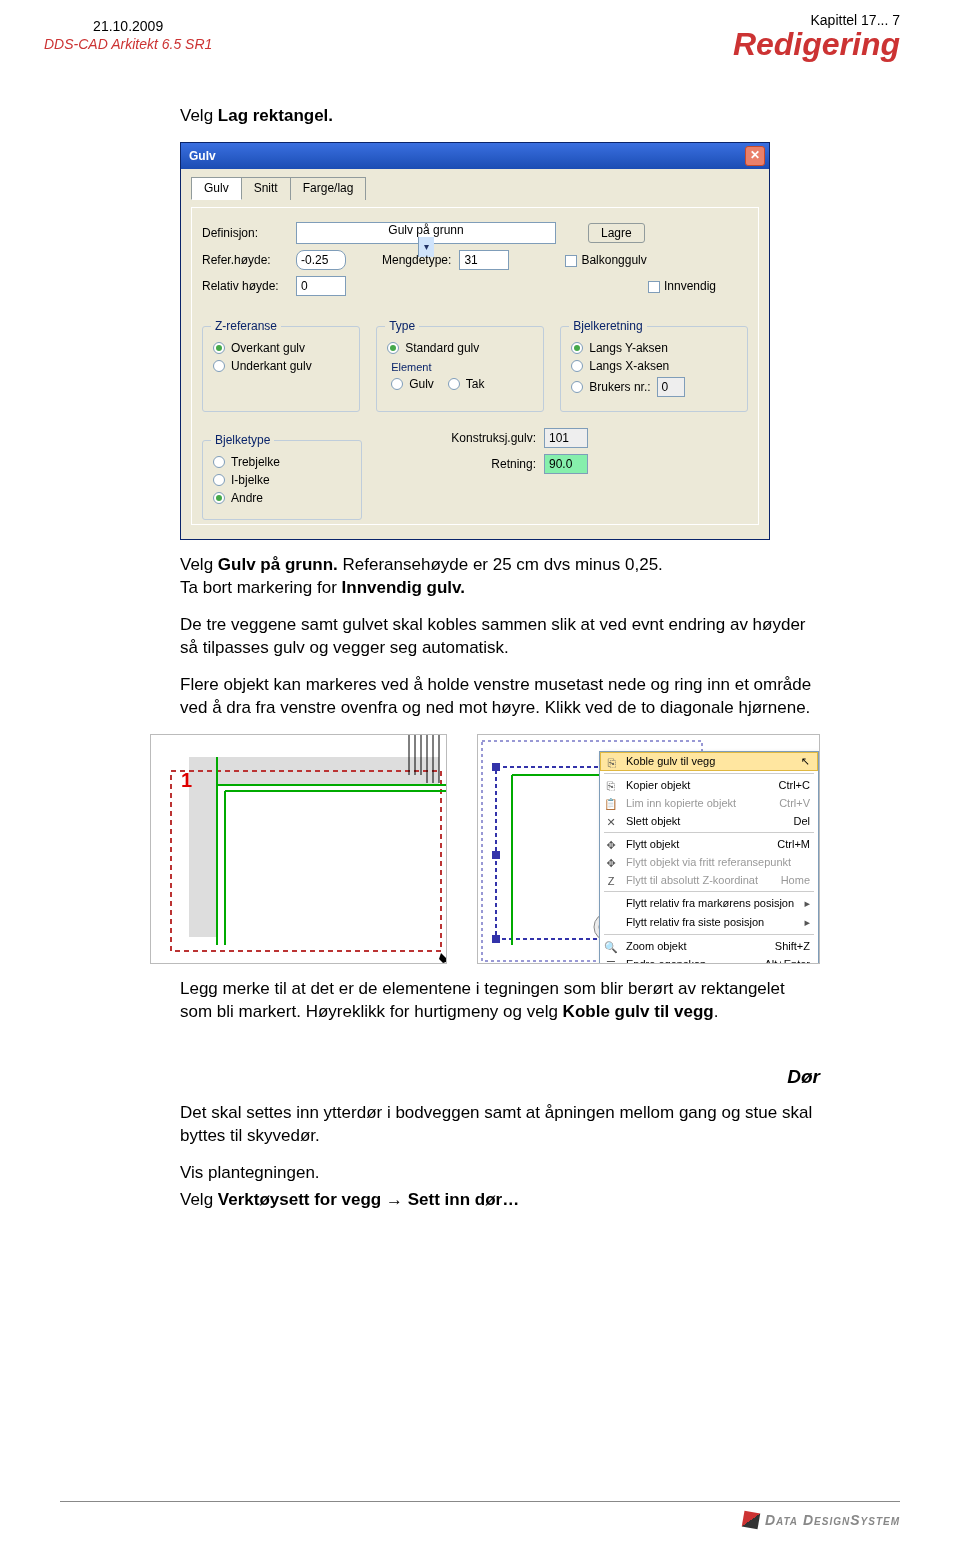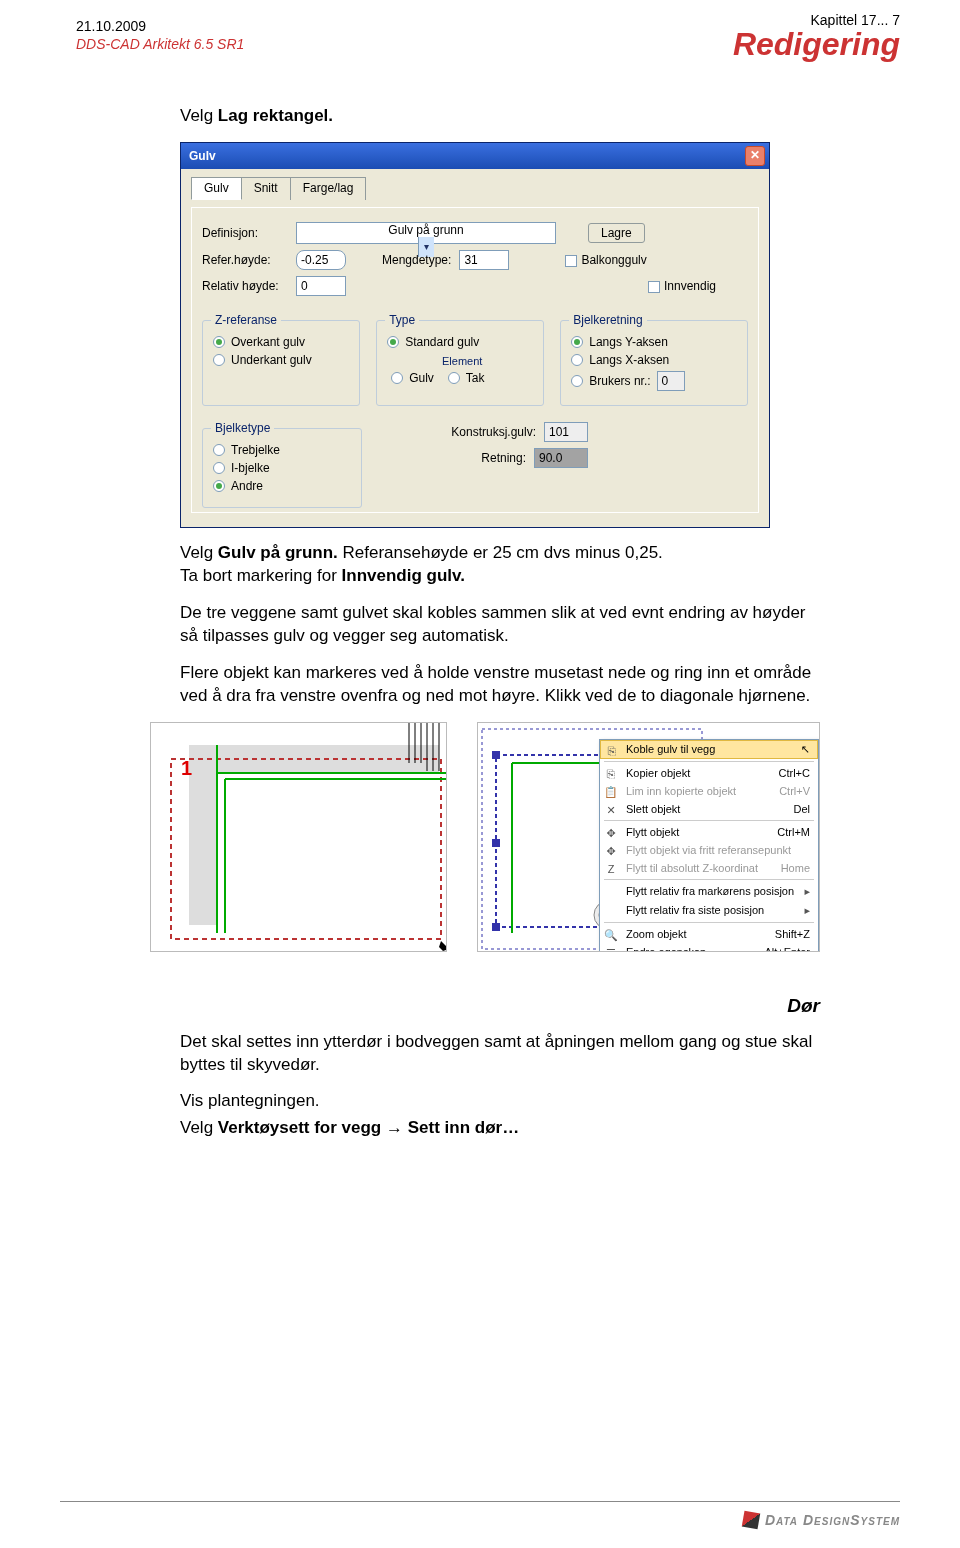--- a/index.html
+++ b/index.html
@@ -11,22 +11,22 @@
     color: #000;
     background: #fff;
   }
   .page {
     position: relative;
     width: 960px;
     min-height: 1548px;
     padding: 20px 60px 60px 60px;
   }
   .hdr-left { 
-    position: absolute; top: 18px; left: 76px; 
-    font-size: 14px; color: #000;
+    position: absolute; top: 18px; left: 44px; 
+    font-size: 14px; color: #000; text-align: center;
   }
   .hdr-left .prod { color: #c33; font-style: italic; font-size: 14px; display: block; margin-top: 2px; }
   .hdr-right {
     position: absolute; top: 12px; right: 60px; text-align: right;
   }
   .hdr-right .chap { font-size: 14px; }
   .hdr-right .ttl { font-size: 32px; font-style: italic; font-weight: bold; color: #c33; line-height: 1; }
   .content { margin-top: 85px; margin-left: 120px; margin-right: 80px; }
   .para { font-size: 17px; line-height: 1.35; margin: 14px 0; }
   .h2 { font-size: 19px; font-weight: bold; font-style: italic; margin: 43px 0 6px -60px; text-align: right; }
@@ -81,21 +81,21 @@
     line-height: 20px;
   }
   .btn {
     background: #ece9d8; border: 1px solid #919b9c;
     padding: 2px 12px; border-radius: 3px; text-align: right;
   }
   .chk { display: inline-flex; align-items: flex-end; gap: 4px; font-size: 12px; }
   .chkbox { width: 12px; height: 12px; border: 1px solid #7f9db9; background: #fff; }
   .group {
     border: 1px solid #bfcddb; border-radius: 3px;
-    padding: 10px 10px 10px 10px; position: relative; margin-top: 14px; text-align: center;
+    padding: 10px 10px 10px 10px; position: relative; margin-top: 20px;
   }
   .group .legend {
     position: absolute; top: -8px; left: 8px;
     background: #ece9d8; padding: 0 4px; color: #0a246a; font-size: 12px;
   }
   .radio { display: flex; align-items: center; gap: 6px; margin: 4px 0; font-size: 12px; }
   .rmark { width: 12px; height: 12px; border: 1px solid #7f9db9; border-radius: 50%; background: #fff; position: relative; }
   .rmark.on::after { content: ""; position: absolute; inset: 2px; border-radius: 50%; background: #45a94a; }
   .cols { display: flex; gap: 16px; }
   
@@ -275,21 +275,21 @@
                   <span>Andre</span>
                 </div>
             </div>
             <div style="width:210px;padding-top:8px;">
               <div class="frow" style="justify-content:flex-end;">
                 <span class="lbl">Konstruksj.gulv:</span>
                 <span class="inp" style="width:44px;background:#eee;">101</span>
               </div>
               <div class="frow" style="justify-content:flex-end;">
                 <span class="lbl">Retning:</span>
-                <span class="inp" style="width:54px;background:#a3a3a3;">90.0</span>
+                <span class="inp" style="width:44px;background:#86efac;">90.0</span>
               </div>
             </div>
           </div>
 
         </div>
       </div>
     </div>
 
     <p class="para">
       <span>Velg </span><b>Gulv på grunn.</b><span> Referansehøyde er 25 cm dvs minus 0,25.</span><br>
@@ -413,20 +413,23 @@
           </div>
           <div class="item">
             <span class="ico">☰</span>
             <span>Endre egenskap</span>
             <span>Alt+Enter</span>
           </div>
         </div>
       </div>
     </div>
 
+    <p class="para">
+      <span>Legg merke til at det er de elementene i tegningen som blir berørt av rektangelet som bli markert. Høyreklikk for hurtigmeny og velg </span><b>Koble gulv til vegg</b><span>.</span>
+    </p>
 
     <div class="h2">Dør</div>
 
     <p class="para">Det skal settes inn ytterdør i bodveggen samt at åpningen mellom gang og stue skal byttes til skyvedør.</p>
 
     <p class="para" style="margin-bottom:4px;">Vis plantegningen.</p>
     <p class="para" style="margin-top:0;">
       <span>Velg </span><b>Verktøysett for vegg</b><span> → </span><b>Sett inn dør…</b>
     </p>
 

